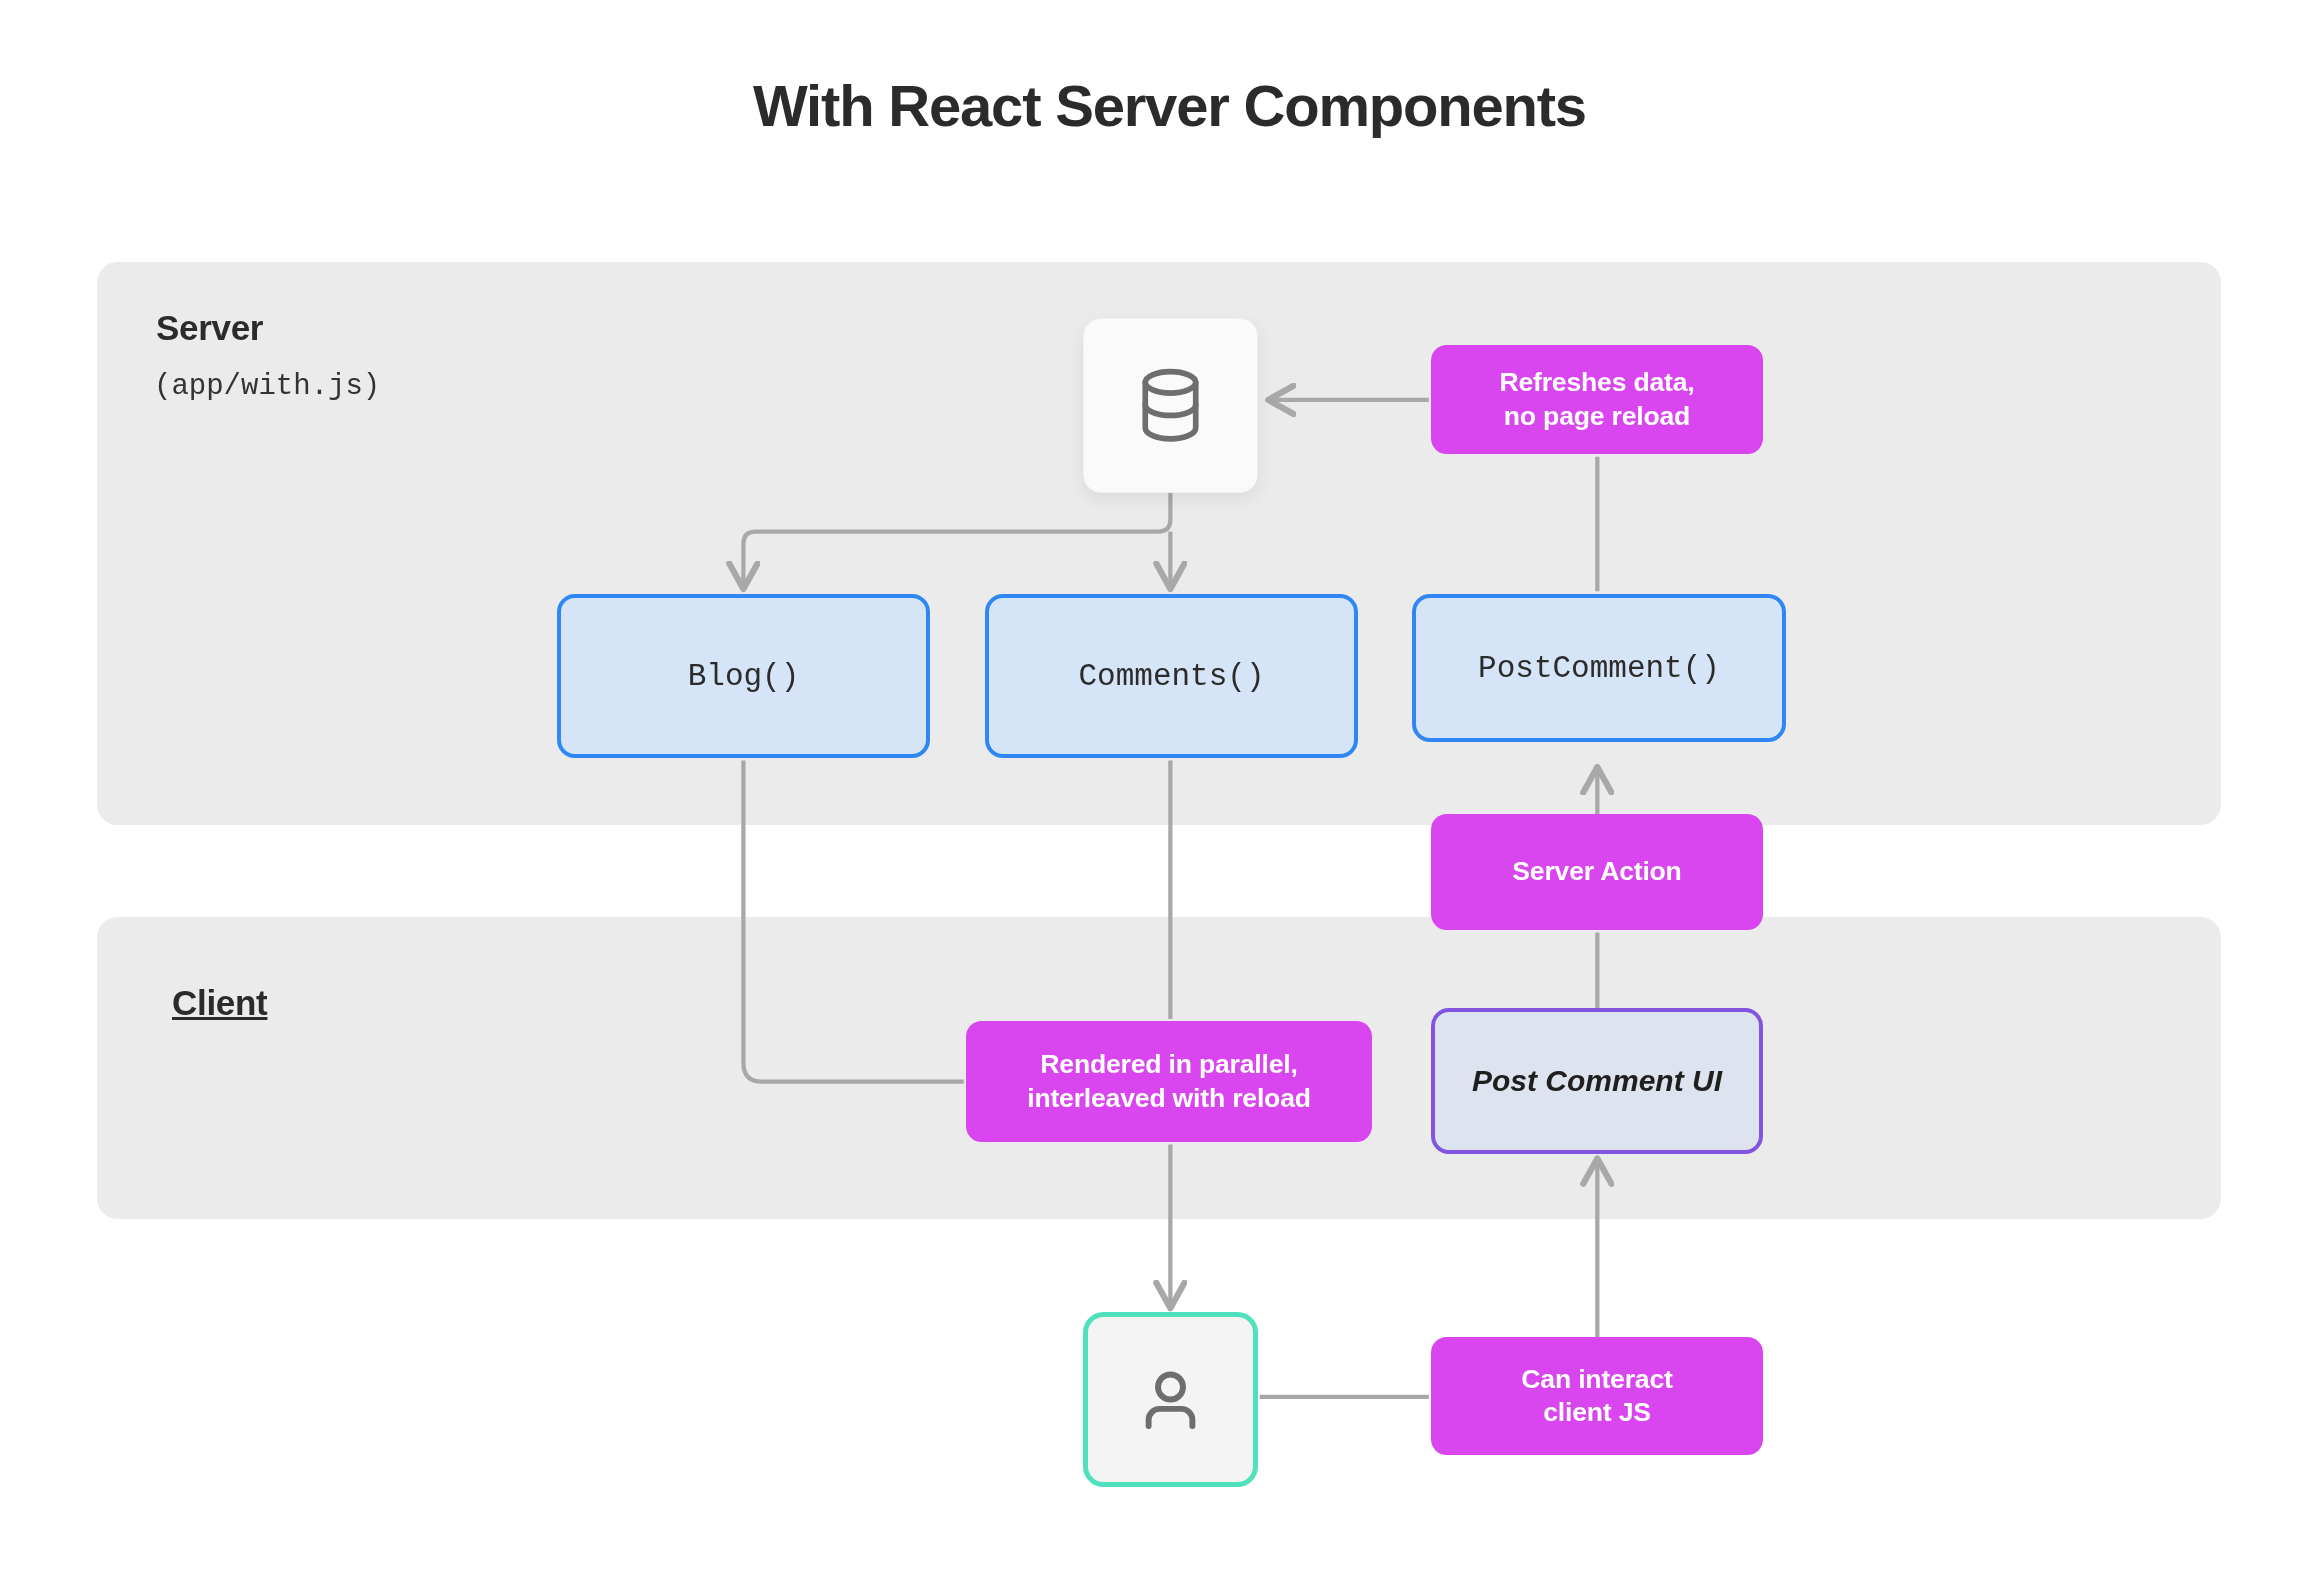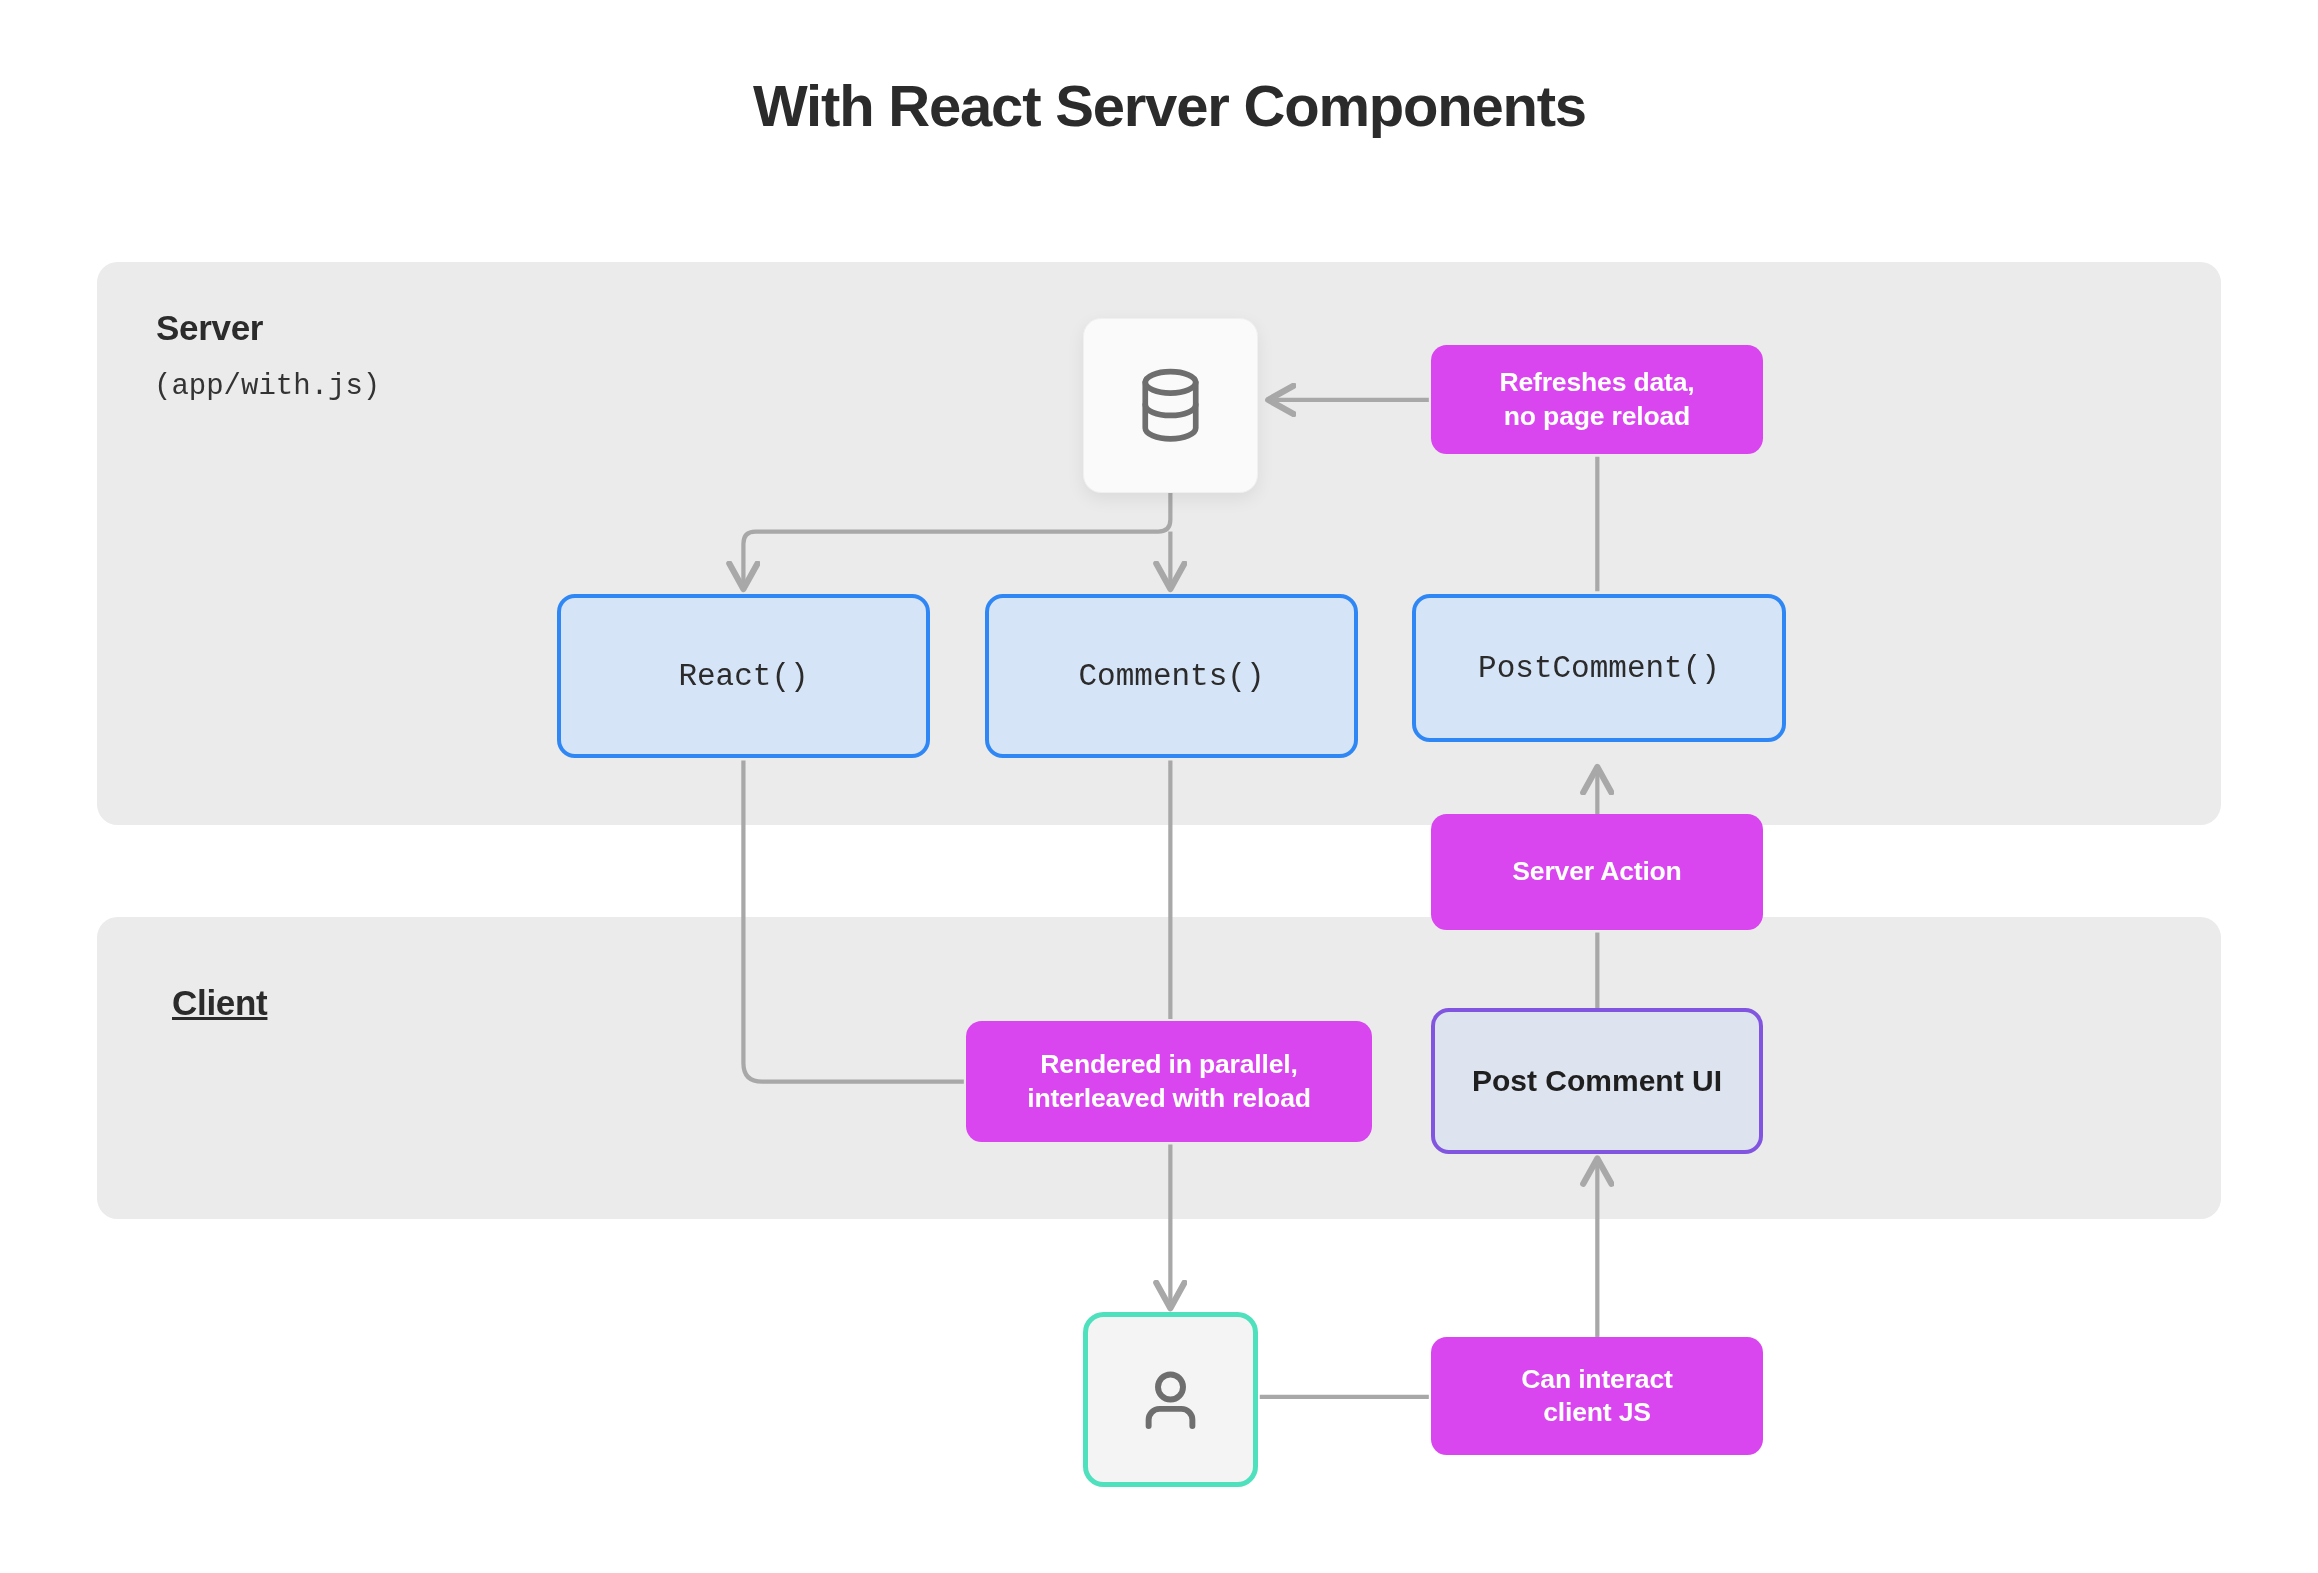--- a/index.html
+++ b/index.html
@@ -128,20 +128,21 @@
     left: 1431px;
     top: 1008px;
     width: 332px;
     height: 146px;
     background: #dde3ef;
     border: 4.8px solid #8155e0;
     border-radius: 18px;
     font-size: 30px;
     font-weight: bold;
     color: #1f1f1f;
+    font-style: italic;
   }
 
   
   .chip {
     background: #d946ef;
     border-radius: 15.7px;
     color: #ffffff;
     font-size: 26.6px;
     font-weight: bold;
     line-height: 1.25;
@@ -222,21 +223,21 @@
 
 <div class="node icon-tile" id="db-node">
   <svg class="icon-svg" width="77" height="82" viewBox="0 0 24 26" fill="none" stroke="#6e6e6e" stroke-width="1.8" stroke-linecap="round" stroke-linejoin="round">
     <ellipse cx="12" cy="5.5" rx="8" ry="3.4"></ellipse>
     <path d="M 4 5.5 L 4 20 C 4 21.9 7.6 23.4 12 23.4 C 16.4 23.4 20 21.9 20 20 L 20 5.5"></path>
     <path d="M 4 12.6 C 4 14.5 7.6 16 12 16 C 16.4 16 20 14.5 20 12.6"></path>
   </svg>
 </div>
 
 <div class="node blue-box" id="blog-node">
-  <span>React()</span>
+  <span>Blog()</span>
 </div>
 <div class="node blue-box" id="comments-node">
   <span>Comments()</span>
 </div>
 <div class="node blue-box" id="postcomment-node">
   <span>PostComment()</span>
 </div>
 
 <div class="node" id="postcommentui-node">
   <span>Post Comment UI</span>

